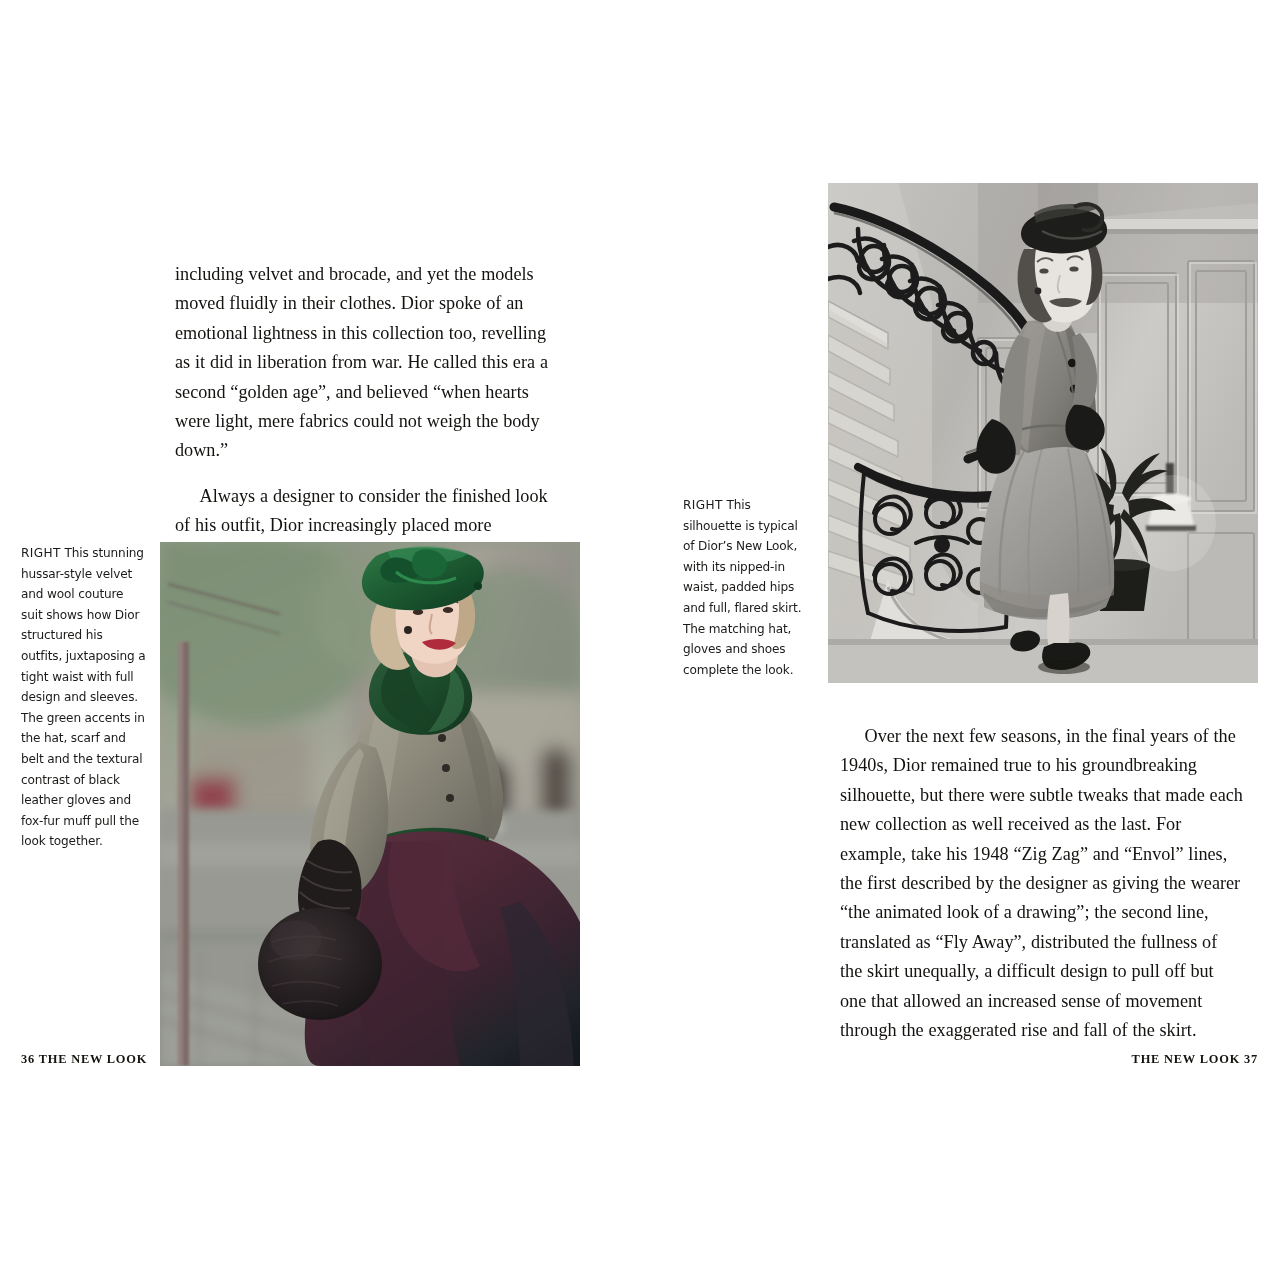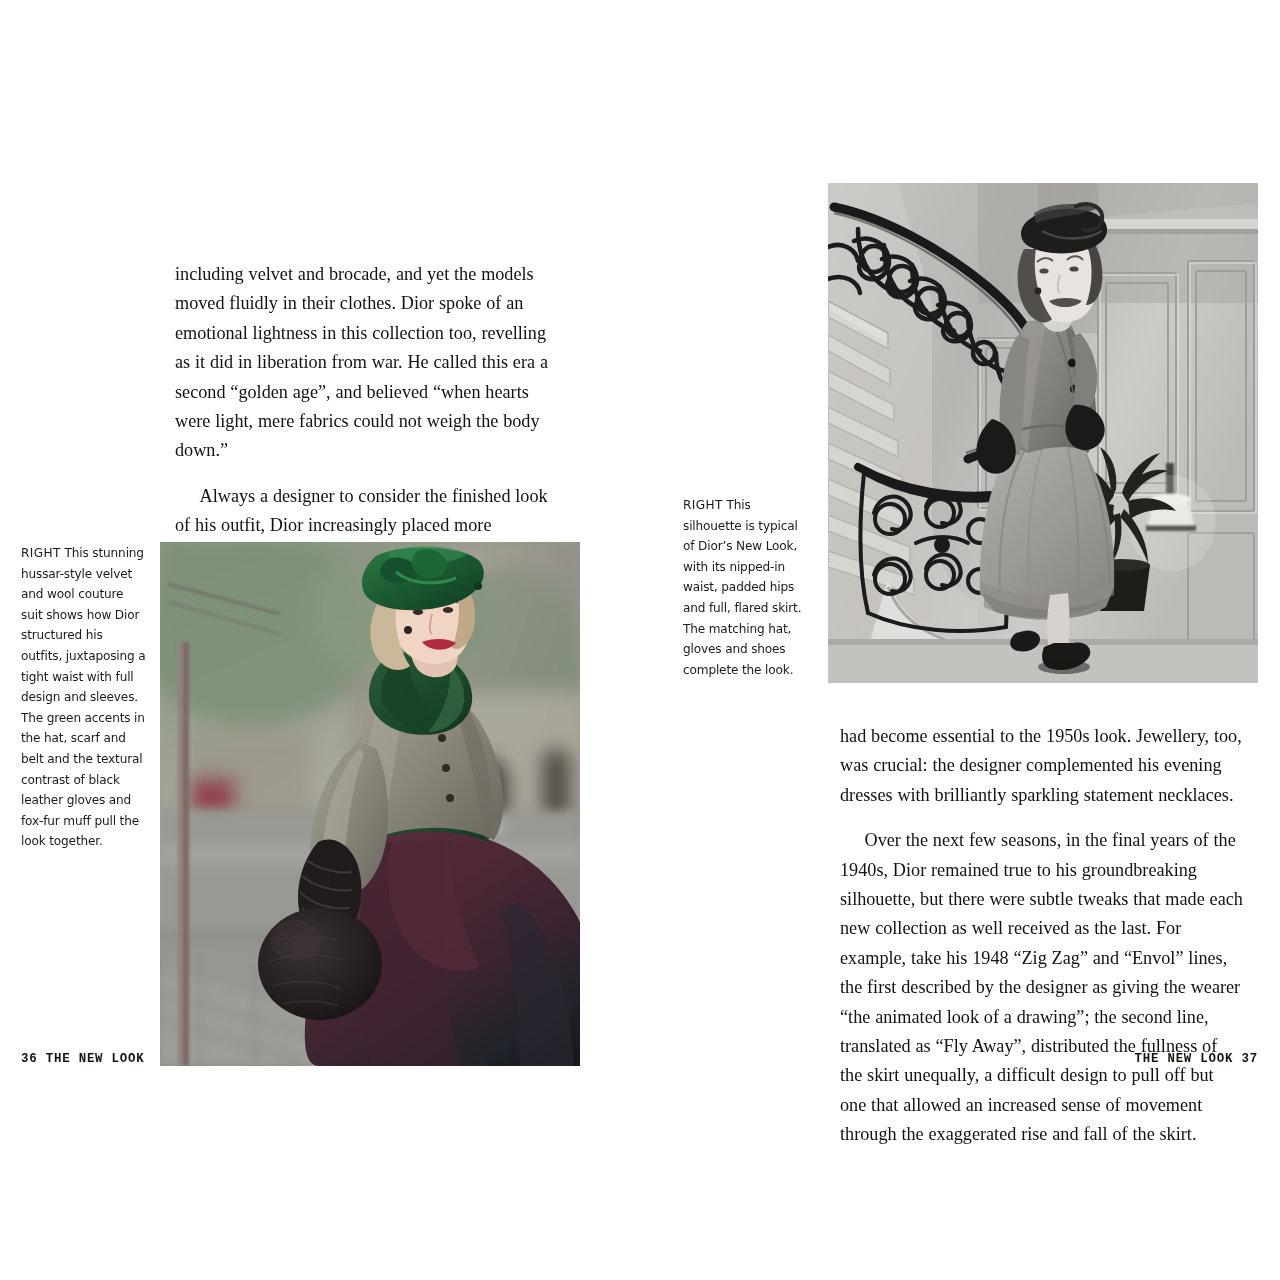--- a/index.html
+++ b/index.html
@@ -51,21 +51,21 @@
   }
   .caption .lead {
     letter-spacing: 0.4px;
   }
   #left-caption  { left: 21px;  top: 543px; width: 126px; }
   #right-caption { left: 683px; top: 486px; width: 126px; margin-top: 9px; }
 
   
   .folio {
     position: absolute;
-    font-family: Liberation Mono, monospace;
+    font-family: Liberation Serif, serif;
     font-size: 12.4px;
     font-weight: 700;
     letter-spacing: 0.8px;
     color: #16140f;
     white-space: nowrap;
   }
   #folio-left  { left: 21px;   top: 1052px; }
   #folio-right { right: 22px;  top: 1052px; margin-left: 48px; }
 
   
@@ -496,19 +496,18 @@
       <rect x="0" y="0" width="430" height="500" fill="#0a0a0a" opacity="0.03"></rect>
     </svg>
   </div>
 
   <div class="caption" id="right-caption">
     <span class="lead">RIGHT</span>
     <span>This silhouette is typical of Dior’s New Look, with its nipped-in waist, padded hips and full, flared skirt. The matching hat, gloves and shoes complete the look.</span>
   </div>
 
   <div class="body-col" id="right-body">
-    <p>had become essential to the 1950s look. Jewellery, too, was crucial: the designer complemented his evening dresses with brilliantly sparkling statement necklaces.</p>
     <p class="indent">Over the next few seasons, in the final years of the 1940s, Dior remained true to his groundbreaking silhouette, but there were subtle tweaks that made each new collection as well received as the last. For example, take his 1948 “Zig Zag” and “Envol” lines, the first described by the designer as giving the wearer “the animated look of a drawing”; the second line, translated as “Fly Away”, distributed the fullness of the skirt unequally, a difficult design to pull off but one that allowed an increased sense of movement through the exaggerated rise and fall of the skirt.</p>
   </div>
 
   <div class="folio" id="folio-right">THE NEW LOOK  37</div>
 
 </div>
 
 </body></html>

